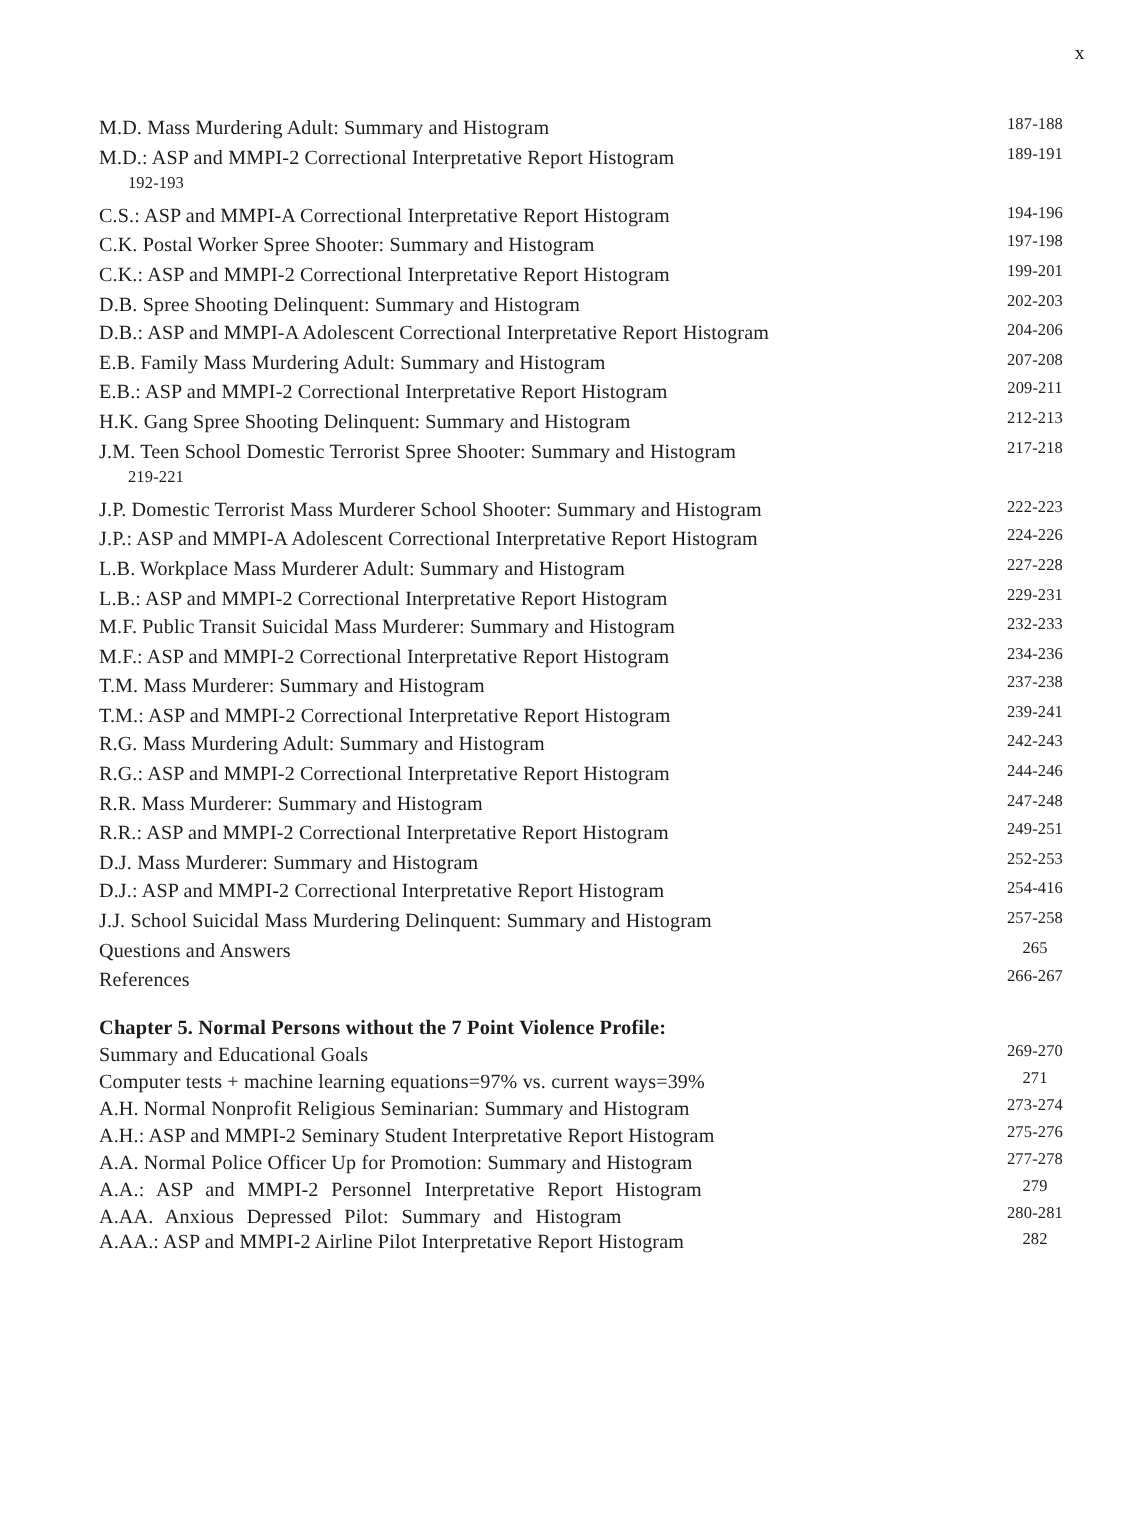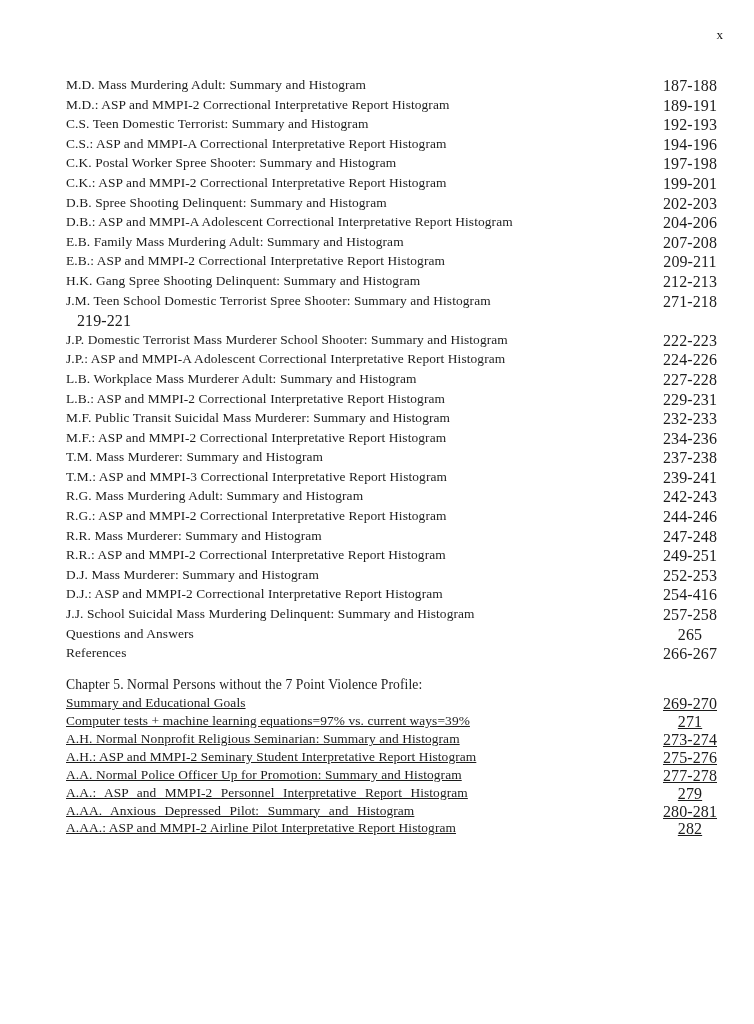--- a/index.html
+++ b/index.html
@@ -36,33 +36,32 @@
     letter-spacing: 0.1px;
     white-space: nowrap;
   }
   .toc-row .label {
     flex: 1 1 auto;
     overflow: hidden;
   }
   .toc-row .pages {
     flex: 0 0 76px;
     text-align: center;
-    font-size: 16px;
+    font-size: 11px;
   }
   .section-heading {
-    font-weight: normal;
+    font-weight: bold;
     font-size: 13.6px;
     letter-spacing: 0.1px;
     margin-top: 12px;
     height: 18.4px;
     white-space: nowrap;
   }
   #section-list .toc-row {
     height: 17.9px;
-    text-decoration: underline;
   }
   .toc-row.justified .label {
     word-spacing: 5px;
   }
 </style>
 </head>
 <body>
 
 <div class="folio">x</div>
 
@@ -70,21 +69,20 @@
   <div id="main-list">
       <div class="toc-row">
         <span class="label">M.D. Mass Murdering Adult: Summary and Histogram</span>
         <span class="pages">187-188</span>
       </div>
       <div class="toc-row">
         <span class="label">M.D.: ASP and MMPI-2 Correctional Interpretative Report Histogram</span>
         <span class="pages">189-191</span>
       </div>
       <div class="toc-row">
-        <span class="label">C.S. Teen Domestic Terrorist: Summary and Histogram</span>
         <span class="pages">192-193</span>
       </div>
       <div class="toc-row">
         <span class="label">C.S.: ASP and MMPI-A Correctional Interpretative Report Histogram</span>
         <span class="pages">194-196</span>
       </div>
       <div class="toc-row">
         <span class="label">C.K. Postal Worker Spree Shooter: Summary and Histogram</span>
         <span class="pages">197-198</span>
       </div>
@@ -107,21 +105,21 @@
       <div class="toc-row">
         <span class="label">E.B.: ASP and MMPI-2 Correctional Interpretative Report Histogram</span>
         <span class="pages">209-211</span>
       </div>
       <div class="toc-row">
         <span class="label">H.K. Gang Spree Shooting Delinquent: Summary and Histogram</span>
         <span class="pages">212-213</span>
       </div>
       <div class="toc-row">
         <span class="label">J.M. Teen School Domestic Terrorist Spree Shooter: Summary and Histogram</span>
-        <span class="pages">271-218</span>
+        <span class="pages">217-218</span>
       </div>
       <div class="toc-row">
         <span class="pages">219-221</span>
       </div>
       <div class="toc-row">
         <span class="label">J.P. Domestic Terrorist Mass Murderer School Shooter: Summary and Histogram</span>
         <span class="pages">222-223</span>
       </div>
       <div class="toc-row">
         <span class="label">J.P.: ASP and MMPI-A Adolescent Correctional Interpretative Report Histogram</span>
@@ -141,21 +139,21 @@
       </div>
       <div class="toc-row">
         <span class="label">M.F.: ASP and MMPI-2 Correctional Interpretative Report Histogram</span>
         <span class="pages">234-236</span>
       </div>
       <div class="toc-row">
         <span class="label">T.M. Mass Murderer: Summary and Histogram</span>
         <span class="pages">237-238</span>
       </div>
       <div class="toc-row">
-        <span class="label">T.M.: ASP and MMPI-3 Correctional Interpretative Report Histogram</span>
+        <span class="label">T.M.: ASP and MMPI-2 Correctional Interpretative Report Histogram</span>
         <span class="pages">239-241</span>
       </div>
       <div class="toc-row">
         <span class="label">R.G. Mass Murdering Adult: Summary and Histogram</span>
         <span class="pages">242-243</span>
       </div>
       <div class="toc-row">
         <span class="label">R.G.: ASP and MMPI-2 Correctional Interpretative Report Histogram</span>
         <span class="pages">244-246</span>
       </div>

